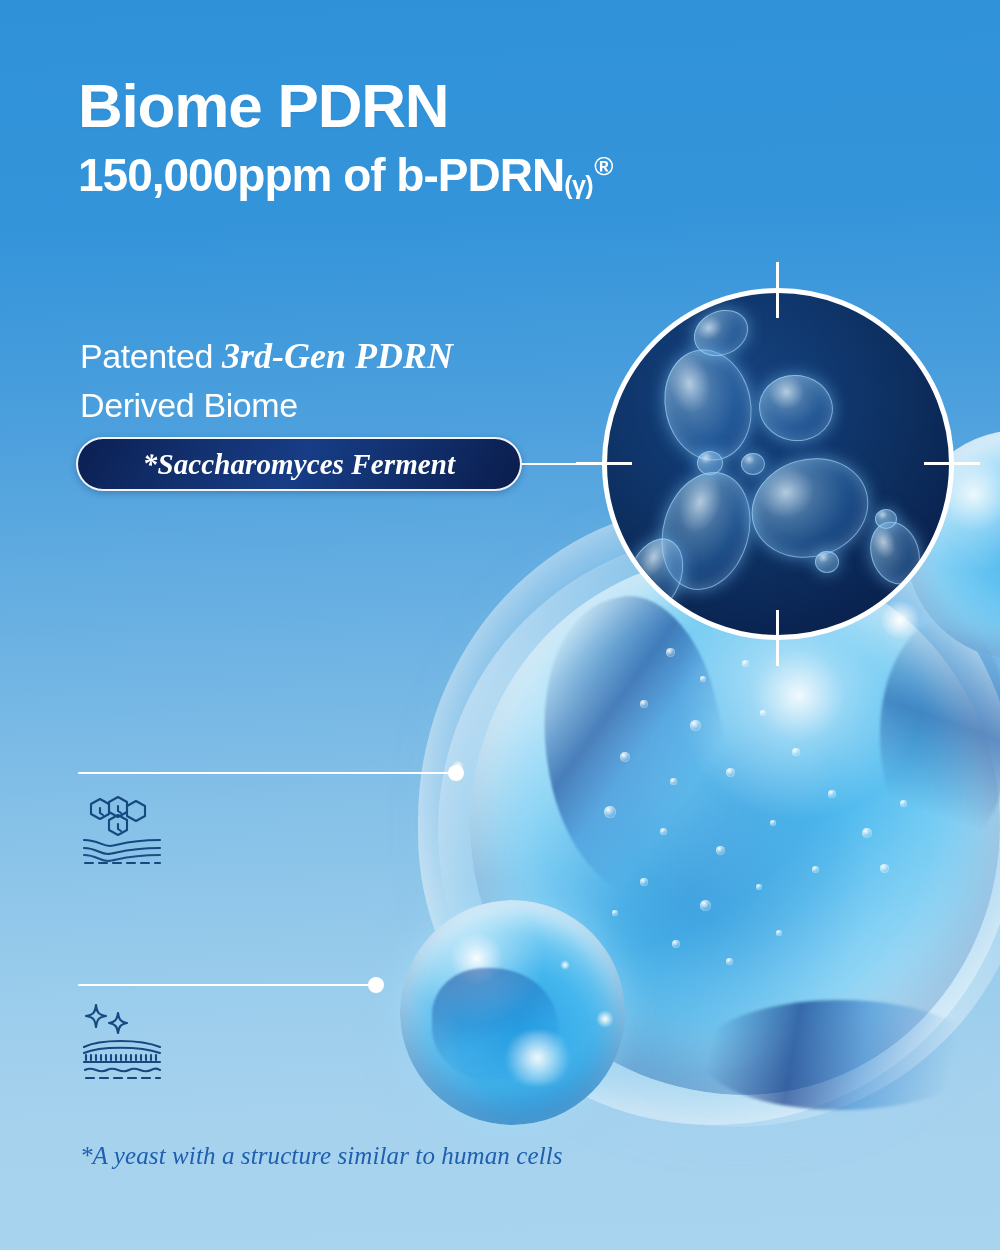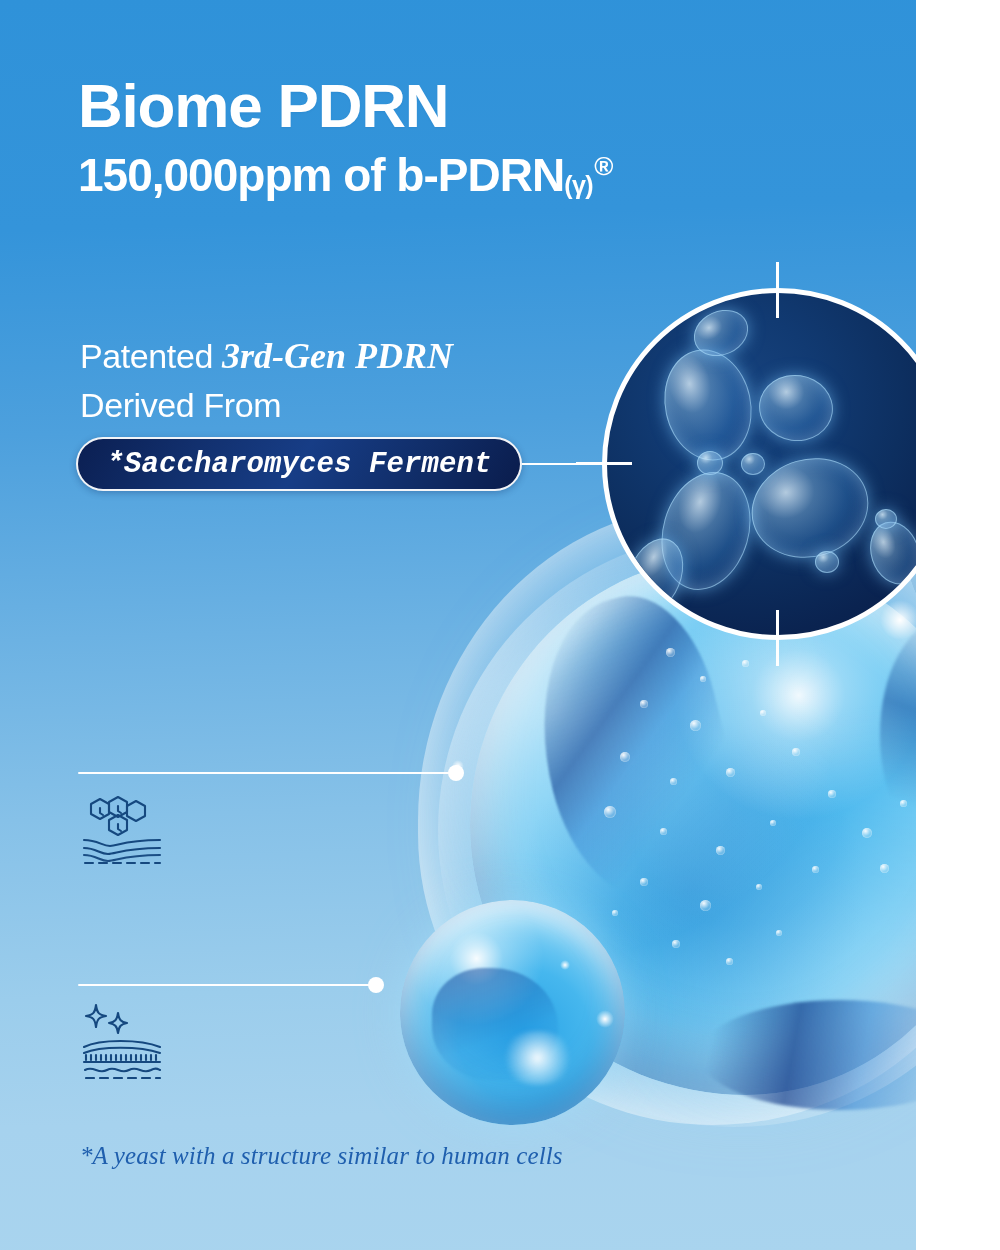--- a/index.html
+++ b/index.html
@@ -2,21 +2,21 @@
 <html><head>
 <meta charset="utf-8">
 <style>
   html, body {
     margin: 0;
     padding: 0;
     background: #ffffff;
   }
   .page {
     position: relative;
-    width: 916px;
+    width: 1000px;
     height: 1250px;
     overflow: hidden;
     font-family: "Liberation Sans", sans-serif;
     background: linear-gradient(178deg,
         #2f92d9 0%,
         #3494da 18%,
         #4da0dd 34%,
         #6cb2e3 50%,
         #86c1e8 64%,
         #9bcdec 78%,
@@ -210,21 +210,21 @@
     box-sizing: border-box;
     border-radius: 27px;
     border: 2px solid rgba(255,255,255,0.95);
     background: linear-gradient(120deg, #0b1f52 0%, #12306e 26%, #173d86 50%, #102c66 78%, #0a1c4c 100%);
     display: flex;
     align-items: center;
     justify-content: center;
     box-shadow: 0 2px 7px rgba(10,40,95,0.30);
   }
   .pill-text {
-    font-family: Liberation Mono, monospace;
+    font-family: Liberation Serif, serif;
     font-style: italic;
     font-weight: 700;
     font-size: 29px;
     color: #ffffff;
     letter-spacing: 0.1px;
     white-space: nowrap;
   }
   .pill-connector {
     position: absolute;
     left: 522px;
@@ -364,21 +364,21 @@
     <div class="sparkle" style="left:560px;top:960px;width:10px;height:10px;"></div>
   </div>
 
   <div class="headline">
     <h1 class="title">Biome PDRN</h1>
     <div class="subtitle"><span>150,000ppm of b-PDRN</span><span class="sub-sub">(γ)</span><span class="sub-reg">®</span></div>
   </div>
 
   <div class="patent-block">
     <div class="patent-line"><span>Patented </span><span class="patent-em">3rd-Gen PDRN</span></div>
-    <div class="patent-line">Derived From</div>
+    <div class="patent-line">Derived Biome</div>
   </div>
 
   <div class="pill">
     <span class="pill-text">*Saccharomyces Ferment</span>
   </div>
   <div class="pill-connector"></div>
 
   <div class="magnifier">
     <div class="mag-disc">
       <div class="yeast" style="left:58px;  top:56px;  width:86px;  height:112px; transform:rotate(-12deg);"></div>

